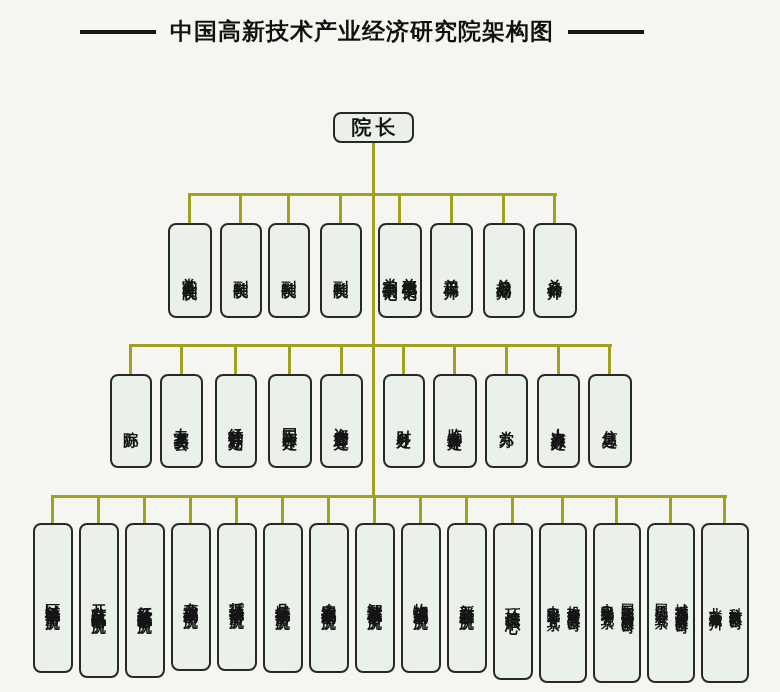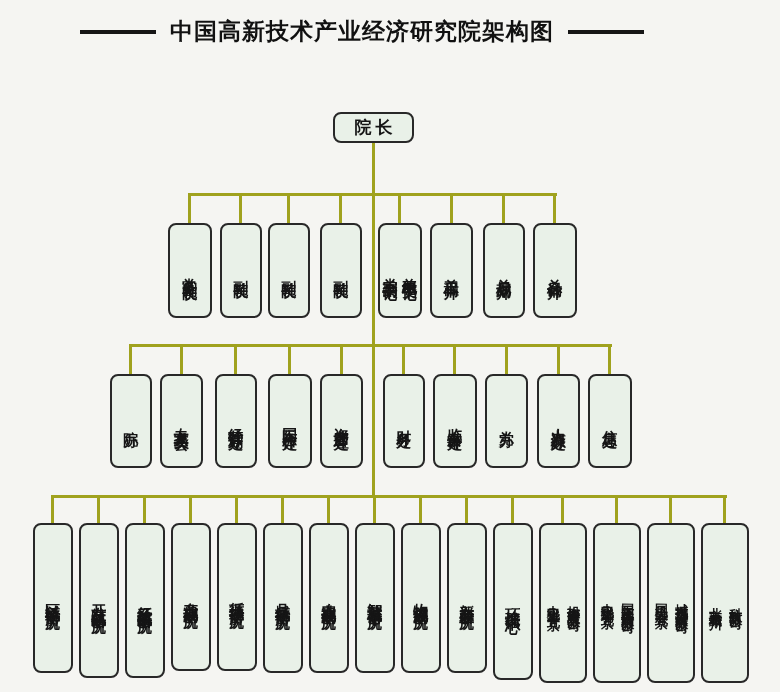--- a/index.html
+++ b/index.html
@@ -31,21 +31,21 @@
   .hline,.vline{position:absolute;background:var(--line);}
   
   .box{
     position:absolute;box-sizing:border-box;
     background:var(--fill);
     border:2px solid var(--border);
     border-radius:8px;
     display:flex;align-items:center;justify-content:center;
     overflow:hidden;
   }
-  .ht{font-size:17px;font-weight:600;letter-spacing:4px;padding-left:4px;}
+  .ht{font-size:20px;font-weight:600;letter-spacing:4px;padding-left:4px;}
   .vt{
     writing-mode:vertical-lr;text-orientation:mixed;
     white-space:pre-line;
     font-weight:600;color:#151515;
     font-size:15px;letter-spacing:2px;line-height:1.3;
   }
   .lv4 .vt{font-size:15px;letter-spacing:2px;}
   .company .vt{font-size:13px;letter-spacing:2px;line-height:1.55;}
 </style>
 </head>

